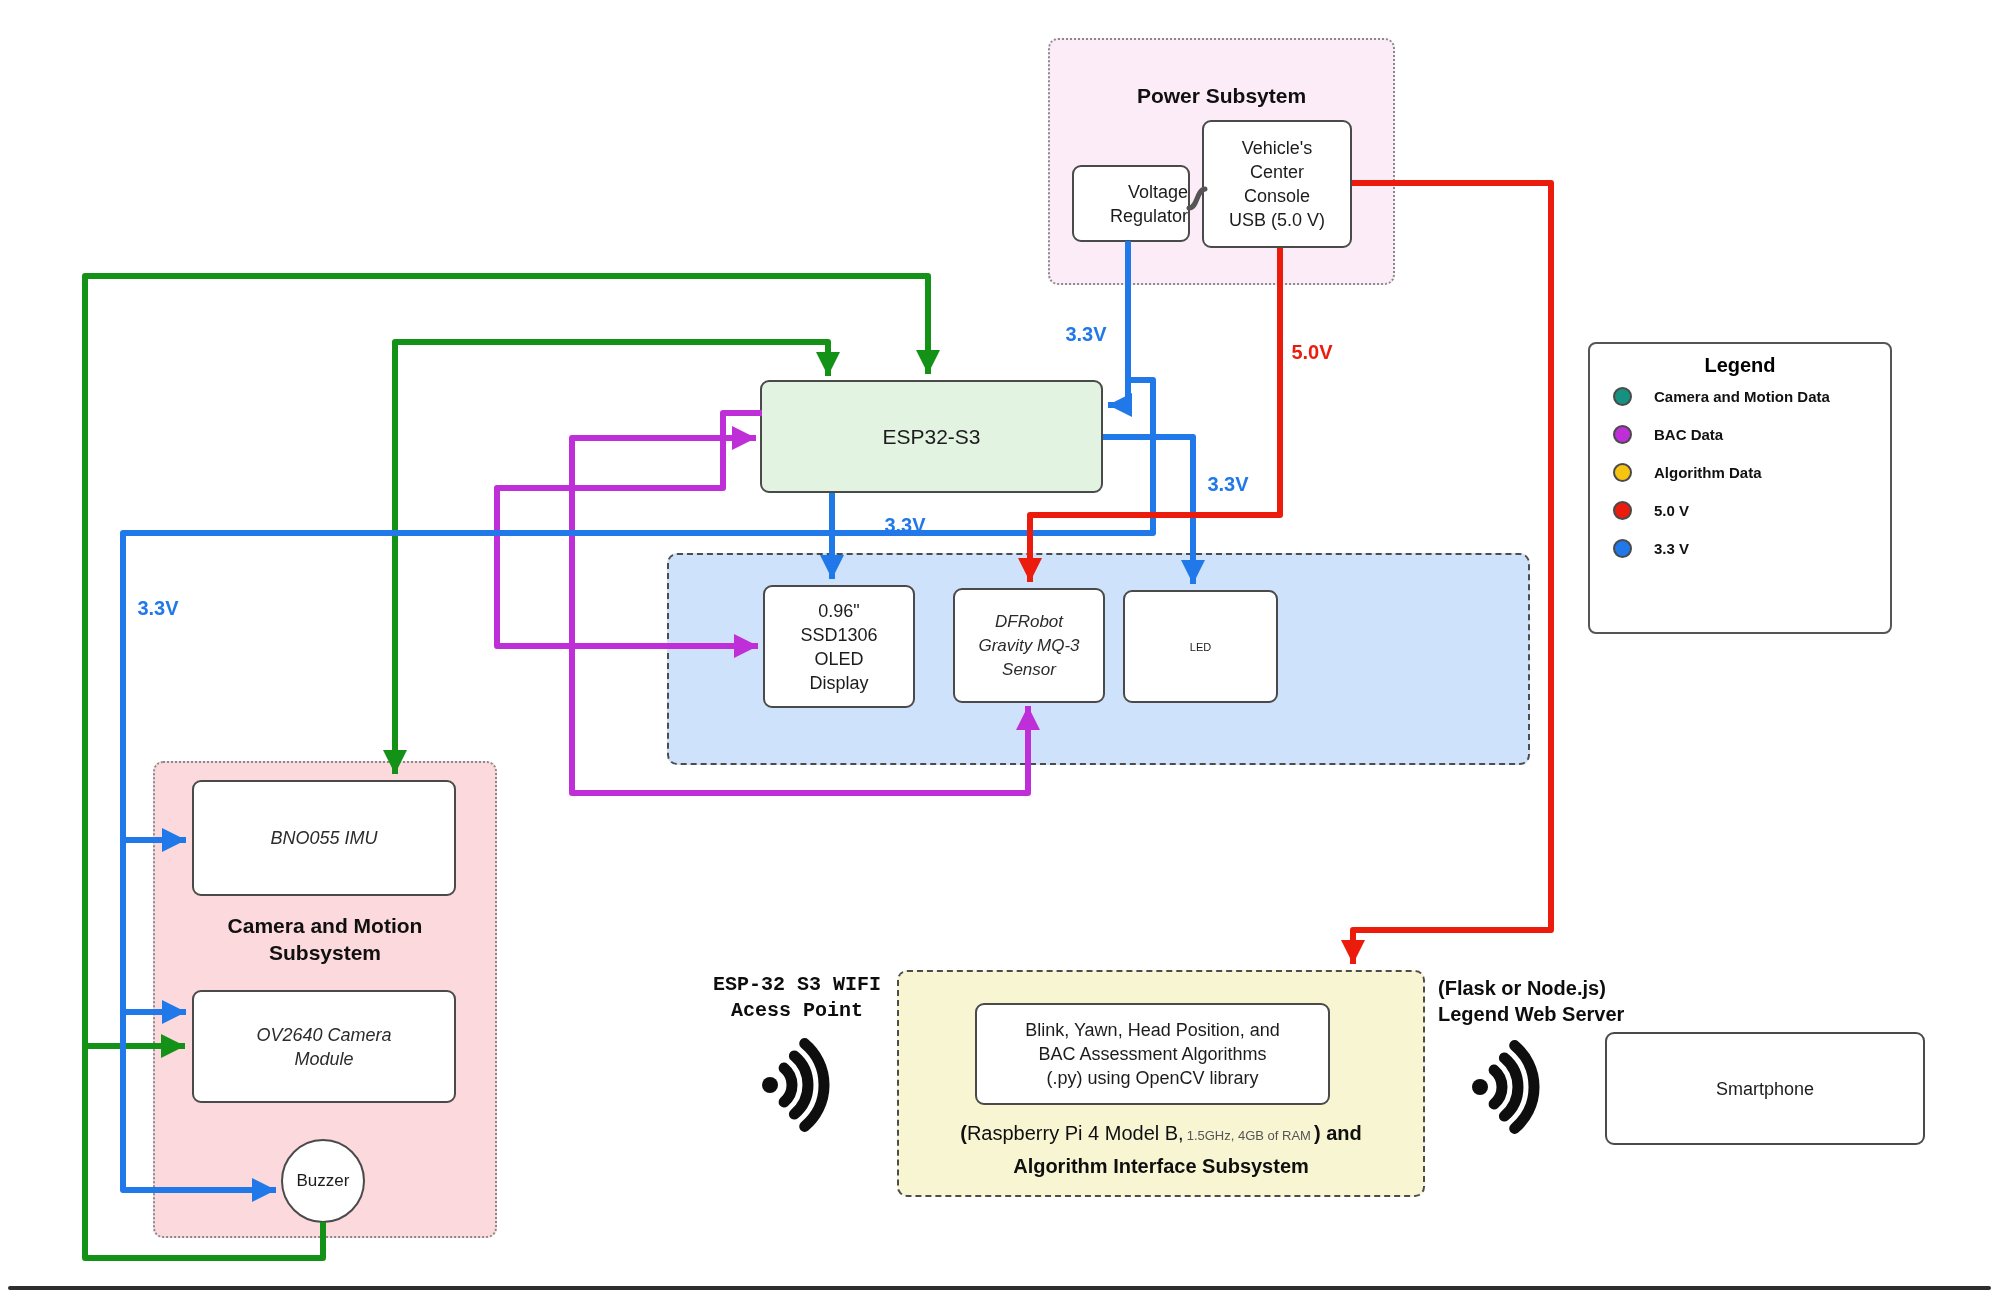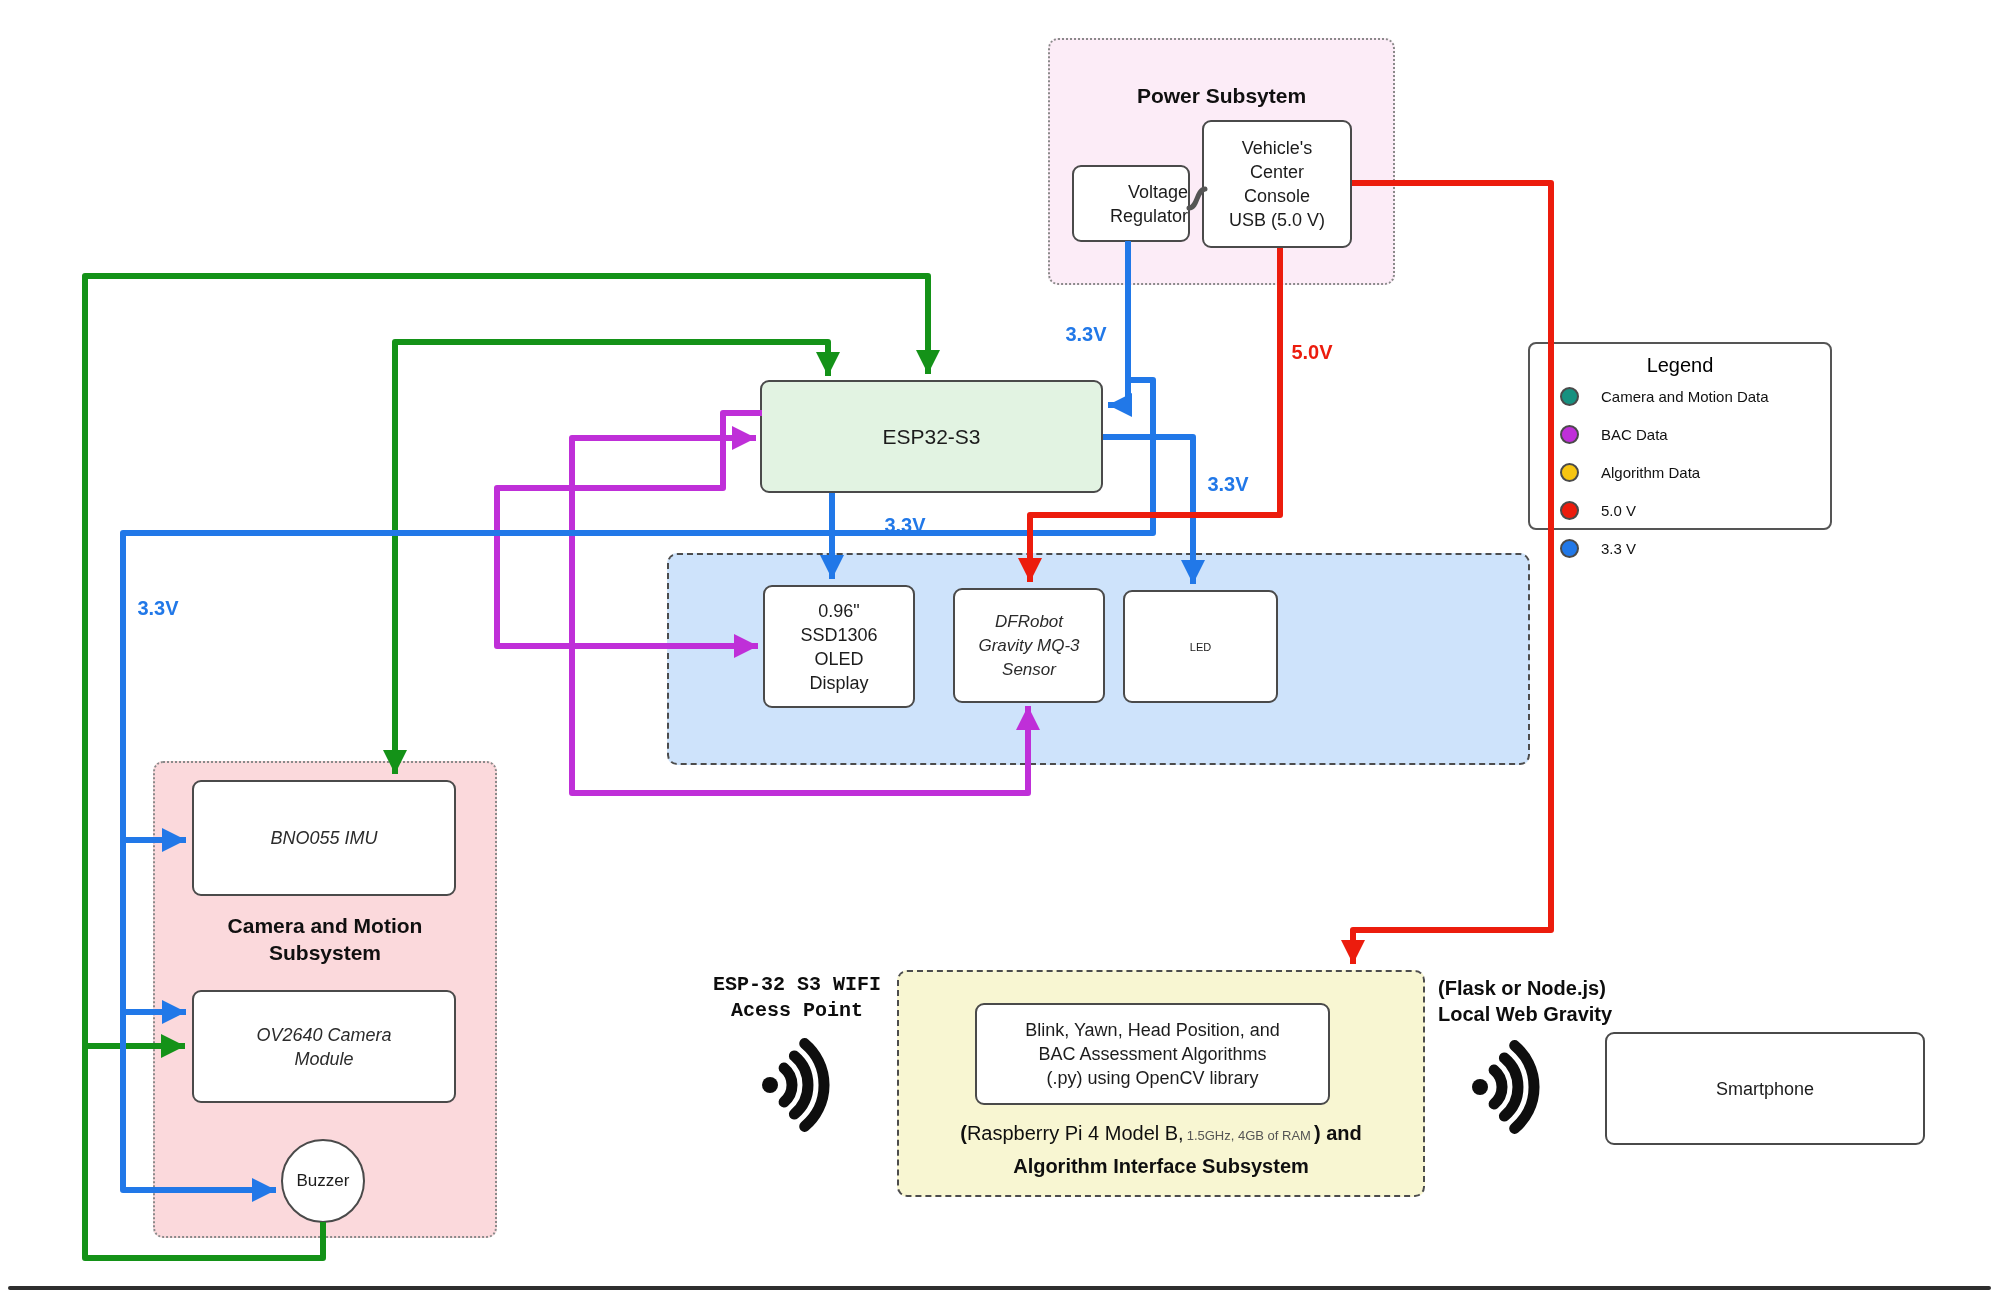--- a/index.html
+++ b/index.html
@@ -13,21 +13,21 @@
   
   .node{position:absolute;background:#ffffff;border:2.5px solid #4a4a4a;border-radius:9px;
         display:flex;flex-direction:column;align-items:center;justify-content:center;
         text-align:center;box-sizing:border-box;color:#1c1c1c;}
   .node .ln{display:block;font-size:18px;line-height:24px;}
   .node.italic .ln{font-style:italic;color:#2b2b2b;}
   .small-ln{font-size:15px;}
   
   .legend{position:absolute;background:#fff;border:2.5px solid #555;border-radius:8px;box-sizing:border-box;}
   .legend-title{text-align:center;font-size:20px;margin-top:10px;color:#000;}
-  .legend-row{display:flex;align-items:center;height:38px;padding-left:30px;}
+  .legend-row{display:flex;align-items:center;height:38px;padding-left:23px;}
   .legend-dot{width:19px;height:19px;border-radius:50%;border:2.5px solid #4a4a4a;box-sizing:border-box;margin-right:22px;flex:0 0 auto;}
   .legend-label{font-size:15px;color:#111;}
   
   .wlabel{position:absolute;font-weight:bold;font-size:20px;transform:translate(-50%,-50%);white-space:nowrap;}
   
   .wifi-label{position:absolute;font-weight:bold;font-size:20px;line-height:26px;color:#0d0d0d;}
   .caption{position:absolute;text-align:center;font-size:20px;line-height:30px;color:#0f0f0f;white-space:nowrap;}
   .caption .b{font-weight:bold;}
   .caption .spec{font-size:13px;color:#555;margin:0 3px;}
   .bottom-rule{position:absolute;left:8px;right:8px;top:1286px;height:4px;background:#2e2e2e;border-radius:3px;}
@@ -105,21 +105,21 @@
 
   <div class="caption" style="left:905px;top:1118px;width:512px;">
     <span class="b">(</span><span>Raspberry Pi 4 Model B,</span><span class="spec">1.5GHz, 4GB of RAM</span><span class="b">) and</span><br>
     <span class="b">Algorithm Interface Subsystem</span>
   </div>
 
   <div class="node" style="left:1605px;top:1032px;width:320px;height:113px;">
     <span class="ln">Smartphone</span>
   </div>
 
-  <div class="legend" style="left:1528px;top:342px;width:304px;height:188px;">
+  <div class="legend" style="left:1588px;top:342px;width:304px;height:292px;font-weight:bold;">
     <div class="legend-title">Legend</div>
     <div class="legend-row">
       <span class="legend-dot" style="background: rgb(22, 145, 128);"></span>
       <span class="legend-label">Camera and Motion Data</span>
     </div>
     <div class="legend-row">
       <span class="legend-dot" style="background: rgb(191, 47, 216);"></span>
       <span class="legend-label">BAC Data</span>
     </div>
     <div class="legend-row">
@@ -135,21 +135,21 @@
       <span class="legend-label">3.3 V</span>
     </div>
   </div>
 
   <div class="wifi-label" style="left:692px;top:972px;width:210px;text-align:center;font-family:Liberation Mono, monospace;">
     <span style="display:block">ESP-32 S3 WIFI</span>
     <span style="display:block">Acess Point</span>
   </div>
   <div class="wifi-label" style="left:1438px;top:975px;">
     <span style="display:block">(Flask or Node.js)</span>
-    <span style="display:block">Local Web Gravity</span>
+    <span style="display:block">Legend Web Server</span>
   </div>
 
   <div class="wlabel" style="left:1086px;top:334px;color:#2178e8;">3.3V</div>
   <div class="wlabel" style="left:1312px;top:352px;color:#ec1c0d;">5.0V</div>
   <div class="wlabel" style="left:1228px;top:484px;color:#2178e8;">3.3V</div>
   <div class="wlabel" style="left:905px;top:525px;color:#2178e8;">3.3V</div>
   <div class="wlabel" style="left:158px;top:608px;color:#2178e8;">3.3V</div>
 
   <div class="bottom-rule"></div>
 

